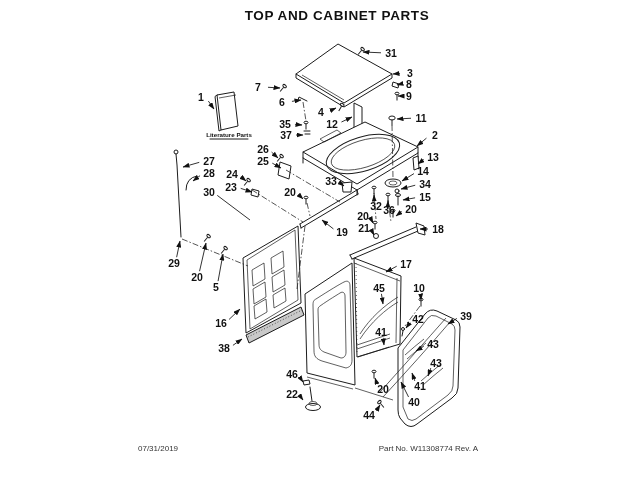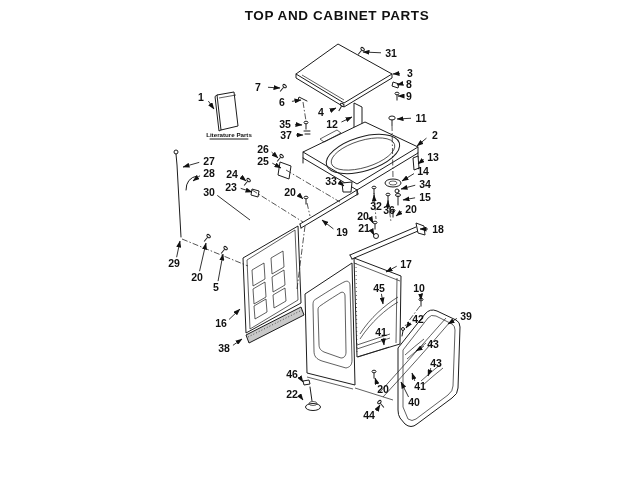--- a/index.html
+++ b/index.html
@@ -456,13 +456,17 @@
           <line x1="300.77895572914383" y1="396.87311278408345" x2="303" y2="400" class="leader" marker-end="url(#arrow)"></line>
           <text x="292" y="397.5" text-anchor="middle" class="callout-text">22</text>
         </g>
         <g>
           <line x1="298.80471099922175" y1="194.8445989382101" x2="303" y2="199" class="leader" marker-end="url(#arrow)"></line>
           <text x="290" y="195.5" text-anchor="middle" class="callout-text">20</text>
         </g>
       </g>
   </svg>
 
+  <div class="footer">
+    <span class="f-left">07/31/2019</span>
+    <span class="f-right">Part No. W11308774  Rev. A</span>
+  </div>
 </div>
 
 </body></html>

